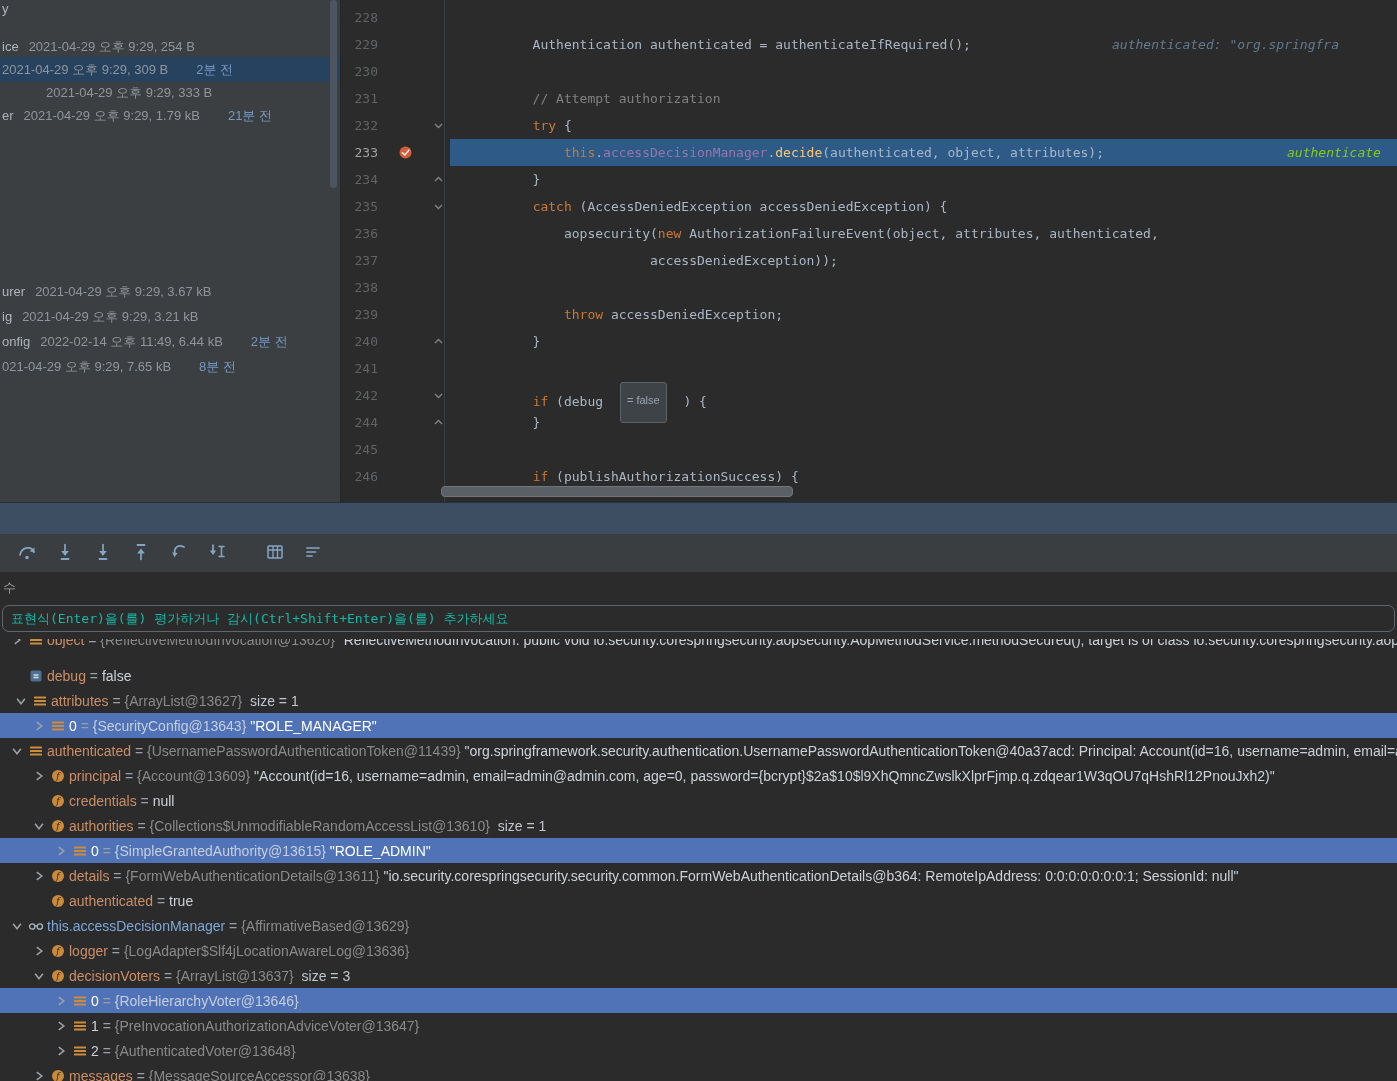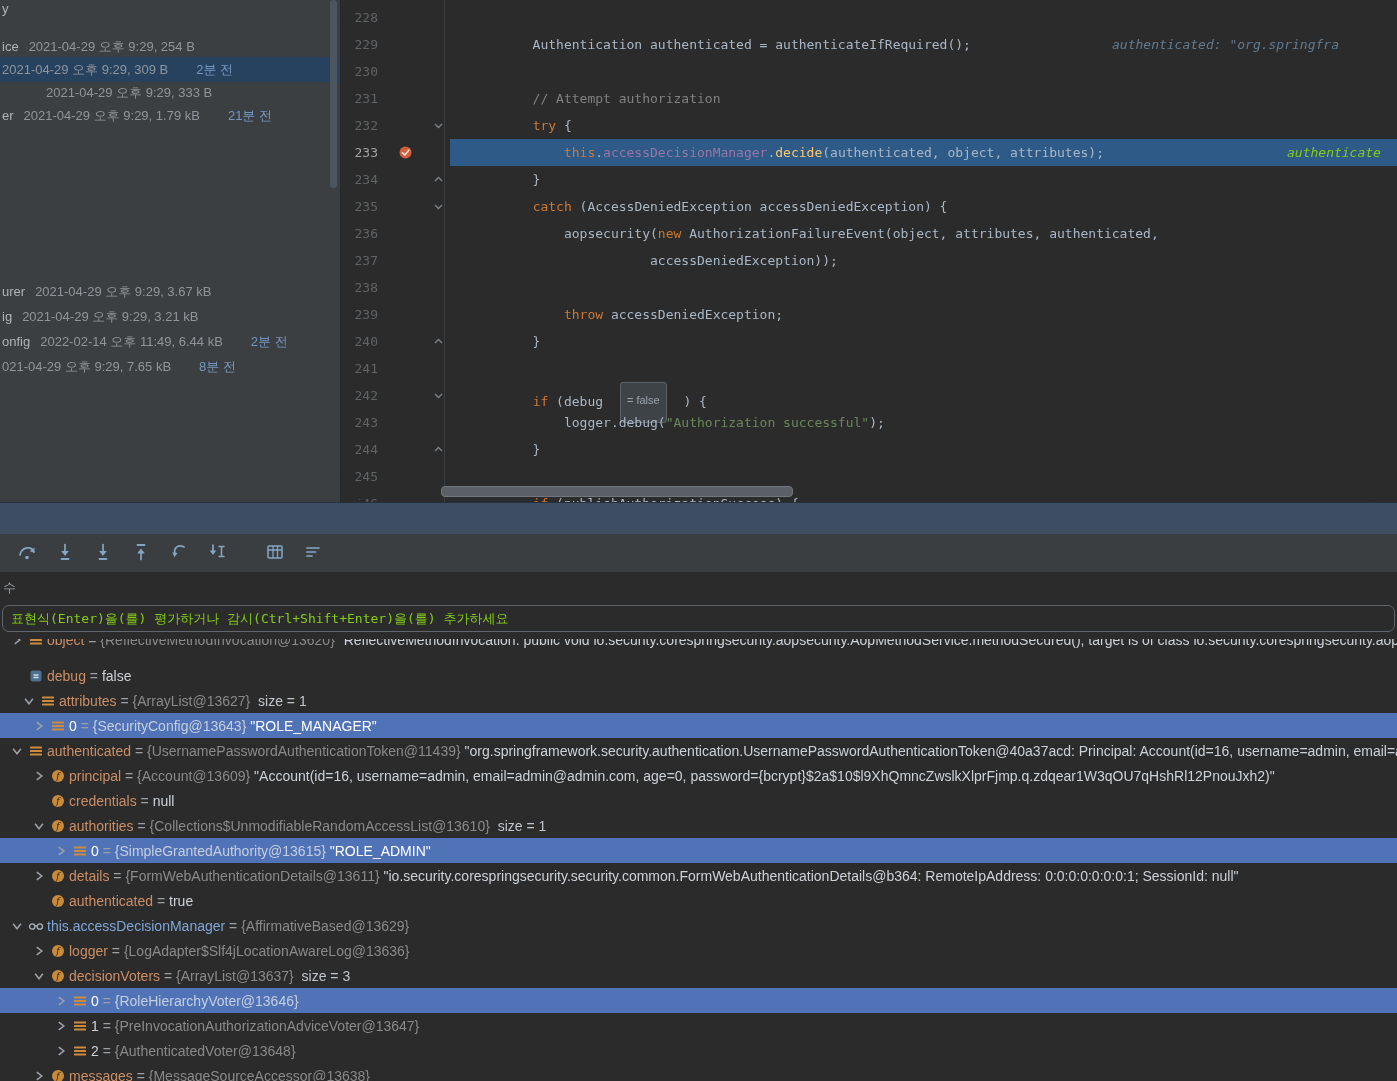--- a/index.html
+++ b/index.html
@@ -64,21 +64,21 @@
   #toolbar{height:38px;background:var(--toolbar-bg,#3b3e40);display:flex;align-items:center;
            padding-left:14px;gap:12px;border-bottom:1px solid #2a2c2d;}
   .tb-btn{background:none;border:none;padding:2px;width:26px;height:26px;
           display:flex;align-items:center;justify-content:center;cursor:pointer;}
   .tb-gap{margin-left:20px;}
   #varstrip{height:32px;background:var(--editor-bg,#2b2b2b);color:#9aa0a6;
             font-size:13px;padding:6px 0 0 3px;box-sizing:border-box;}
   .eval-wrap{padding:0 2px 7px;}
   #eval{height:27px;border:1px solid #60666c;border-radius:7px;display:flex;
         align-items:center;padding-left:8px;box-sizing:border-box;
-        font:13px "DejaVu Sans Mono",monospace;color:#84cc16;
+        font:13px "DejaVu Sans Mono",monospace;color:#14b8a6;
         background:var(--editor-bg,#2b2b2b);white-space:nowrap;overflow:hidden;}
 
   #var-rows{background:var(--editor-bg,#2b2b2b);}
   .tr-row{height:25px;display:flex;align-items:center;white-space:pre;
           overflow:hidden;font-size:14px;color:#c8cdd2;}
   .tr-row.sel{background:var(--selection-blue,#5073b8);}
   .tr-row.clipped{height:16px;}
   .tr-row.clipped > *{transform:translateY(-7px);}
   .expander{width:18px;flex:none;display:inline-flex;justify-content:center;}
   .v-icon{width:19px;flex:none;display:inline-flex;justify-content:center;margin-right:2px;}
@@ -227,26 +227,20 @@
             <span class="ln">242</span>
             <span class="bpt"></span>
             <span class="fold">
               <svg width="11" height="11" viewBox="0 0 11 11">
                 <path d="M2 4 L5.5 7.5 L9 4" stroke="#7d8287" stroke-width="1.4" fill="none"></path>
               </svg>
             </span>
             <span class="code"><span class="tk-d">        </span><span class="tk-k">if</span><span class="tk-d"> (debug </span><span class="tk-chip">= false</span><span class="tk-d"> ) {</span></span>
           </div>
           <div class="ed-row">
-            <span class="ln">243</span>
-            <span class="bpt"></span>
-            <span class="fold"></span>
-            <span class="code"><span class="tk-d">            logger.debug(</span><span class="tk-s">"Authorization successful"</span><span class="tk-d">);</span></span>
-          </div>
-          <div class="ed-row">
             <span class="ln">244</span>
             <span class="bpt"></span>
             <span class="fold">
               <svg width="11" height="11" viewBox="0 0 11 11">
                 <path d="M2 7 L5.5 3.5 L9 7" stroke="#7d8287" stroke-width="1.4" fill="none"></path>
               </svg>
             </span>
             <span class="code"><span class="tk-d">        }</span></span>
           </div>
           <div class="ed-row">
@@ -342,21 +336,21 @@
             <g fill="#cc8c3c">
               <rect x="1" y="2.5" width="12" height="2" rx="0.5"></rect>
               <rect x="1" y="6" width="12" height="2" rx="0.5"></rect>
               <rect x="1" y="9.5" width="12" height="2" rx="0.5"></rect>
             </g>
           </svg></span><span class="v-name">object</span><span class="v-eq"> = </span><span class="v-type">{ReflectiveMethodInvocation@13620} </span><span class="v-val">"ReflectiveMethodInvocation: public void io.security.corespringsecurity.aopsecurity.AopMethodService.methodSecured(); target is of class io.security.corespringsecurity.aopsecurity.AopMethodService"</span></div>
       <div class="tr-row" style="padding-left: 8px; margin-top: 8px;"><span class="expander"></span><span class="v-icon"><svg width="14" height="14" viewBox="0 0 14 14">
             <rect x="1.5" y="1.5" width="11" height="11" rx="2" fill="#4e6f8f"></rect>
             <path d="M4.5 6 H9.5 M4.5 8.5 H9.5" stroke="#cfe0ee" stroke-width="1.3"></path>
           </svg></span><span class="v-name">debug</span><span class="v-eq"> = </span><span class="v-val">false</span></div>
-      <div class="tr-row" style="padding-left: 20px;"><span class="expander"><svg width="10" height="10" viewBox="0 0 9 9">
+      <div class="tr-row" style="padding-left: 12px;"><span class="expander"><svg width="10" height="10" viewBox="0 0 9 9">
             <path d="M1 2.5 L4.5 7 L8 2.5" stroke="#9da2a8" stroke-width="1.4" fill="none"></path>
           </svg></span><span class="v-icon"><svg width="14" height="14" viewBox="0 0 14 14">
             <g fill="#cc8c3c">
               <rect x="1" y="2.5" width="12" height="2" rx="0.5"></rect>
               <rect x="1" y="6" width="12" height="2" rx="0.5"></rect>
               <rect x="1" y="9.5" width="12" height="2" rx="0.5"></rect>
             </g>
           </svg></span><span class="v-name">attributes</span><span class="v-eq"> = </span><span class="v-type">{ArrayList@13627} </span><span class="v-size"> size = 1</span></div>
       <div class="tr-row sel" style="padding-left: 30px;"><span class="expander"><svg width="10" height="10" viewBox="0 0 9 9">
             <path d="M2.5 1 L7 4.5 L2.5 8" stroke="#9da2a8" stroke-width="1.4" fill="none"></path>

